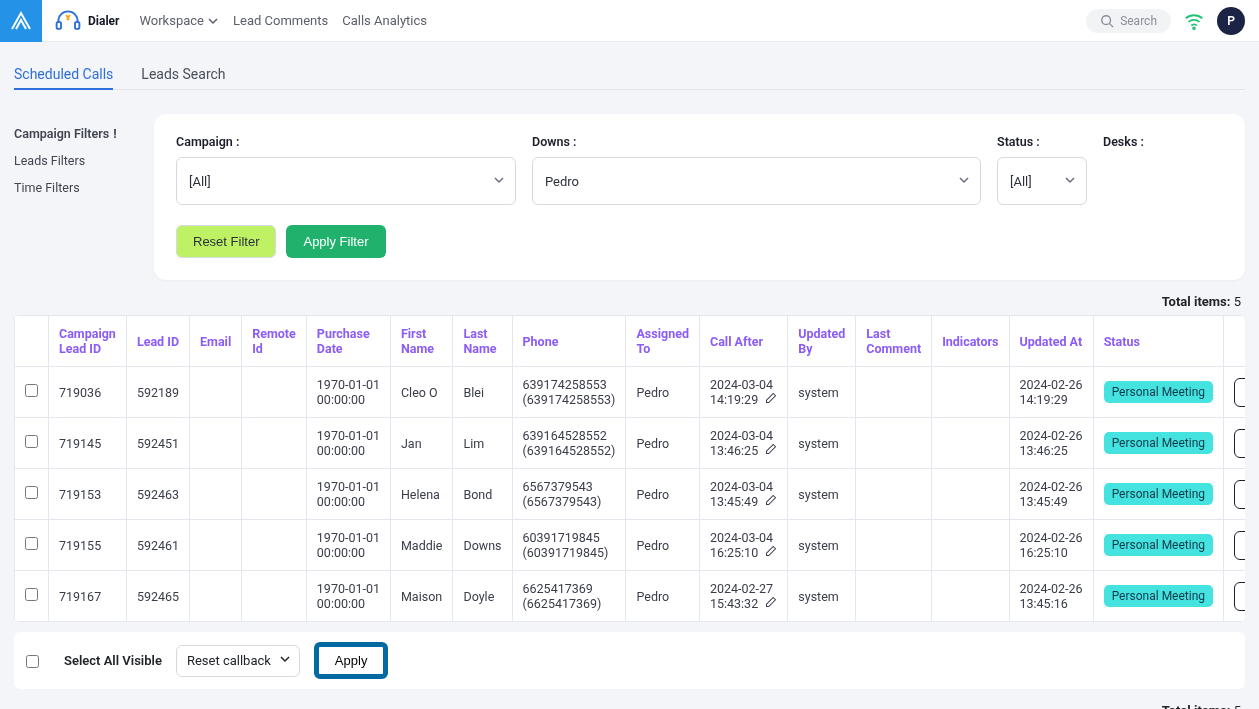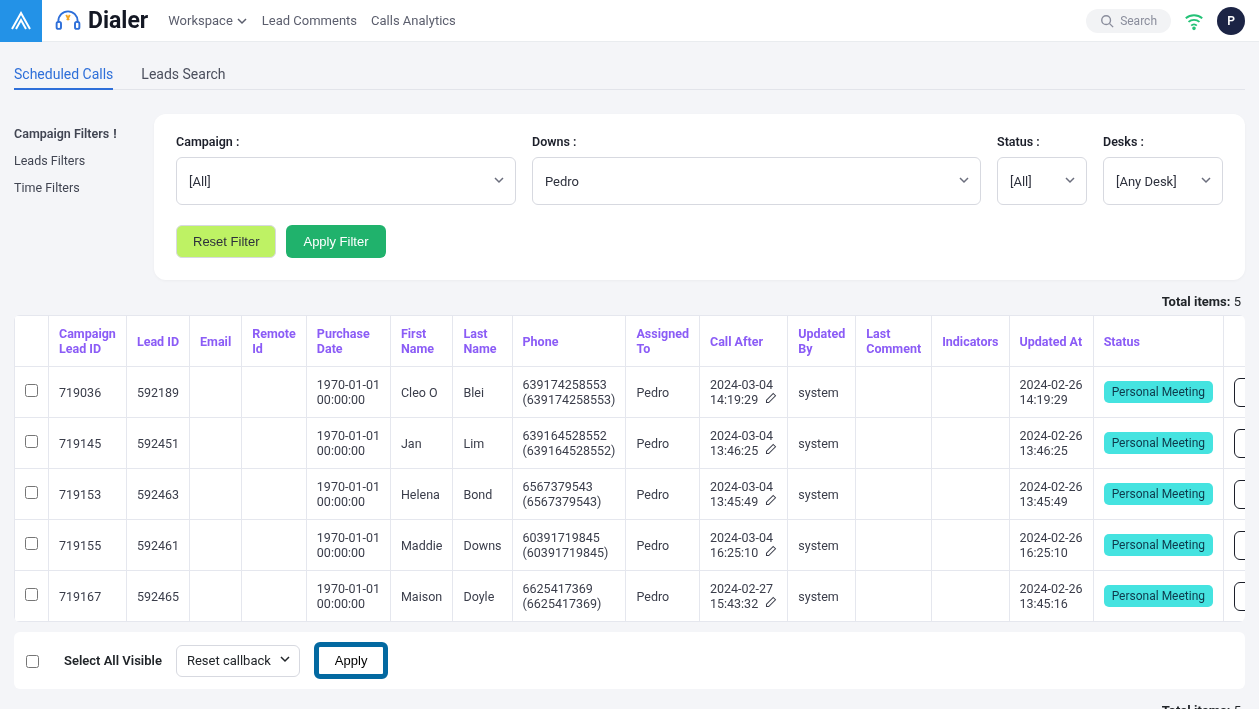--- a/index.html
+++ b/index.html
@@ -2,21 +2,21 @@
 <html><head>
 <meta charset="utf-8">
 <style>
 * { box-sizing: border-box; margin: 0; padding: 0; }
 body { font-family: -apple-system, BlinkMacSystemFont, "Segoe UI", Roboto, sans-serif; font-size: 13px; color: #212529; background: #f4f5f8; }
 
 
 .navbar { display: flex; align-items: center; background: #fff; height: 42px; border-bottom: 1px solid #e9ecef; }
 .nav-logo-box { width: 42px; height: 42px; background: #2392e7; display: flex; align-items: center; justify-content: center; }
 .nav-logo-box svg { width: 24px; height: 24px; }
-.brand { display: flex; align-items: center; gap: 6px; padding: 0 12px; font-weight: 700; font-size: 23px; color: #141824; }
+.brand { display: flex; align-items: center; gap: 6px; padding: 0 12px; font-weight: 700; font-size: 12px; color: #141824; }
 .brand svg { width: 28px; height: 28px; }
 .nav-links { display: flex; align-items: center; gap: 14px; padding-left: 8px; }
 .nav-link { color: #5b5e6d; font-size: 13px; cursor: pointer; display: flex; align-items: center; gap: 3px; }
 .nav-right { margin-left: auto; display: flex; align-items: center; gap: 12px; padding-right: 14px; }
 .search-pill { background: #f2f3f5; border-radius: 20px; padding: 5px 14px; display: flex; align-items: center; gap: 6px; color: #8a8d9c; font-size: 12px; cursor: pointer; }
 .wifi-icon { color: #24c277; }
 .avatar { width: 28px; height: 28px; border-radius: 50%; background: #1c2445; color: #fff; display: flex; align-items: center; justify-content: center; font-size: 12px; font-weight: 600; }
 
 
 .page { padding: 14px; }
@@ -159,26 +159,20 @@
           <div class="flabel">Status :</div>
           <div class="select">
             <span>[All]</span>
             <span class="chev"><svg class="chev-svg" viewBox="0 0 12 12">
                   <path d="M2 4 l4 4 l4 -4" fill="none" stroke="currentColor" stroke-width="1.5"></path>
                 </svg></span>
           </div>
         </div>
         <div class="filter-group fg-desks">
           <div class="flabel">Desks :</div>
-          <div class="select">
-            <span>[Any Desk]</span>
-            <span class="chev"><svg class="chev-svg" viewBox="0 0 12 12">
-                  <path d="M2 4 l4 4 l4 -4" fill="none" stroke="currentColor" stroke-width="1.5"></path>
-                </svg></span>
-          </div>
         </div>
       </div>
       <div class="btn-row">
         <button class="btn btn-outline">Reset Filter</button>
         <button class="btn btn-primary">Apply Filter</button>
       </div>
     </div>
   </div>
 
   <div class="total-bar">

